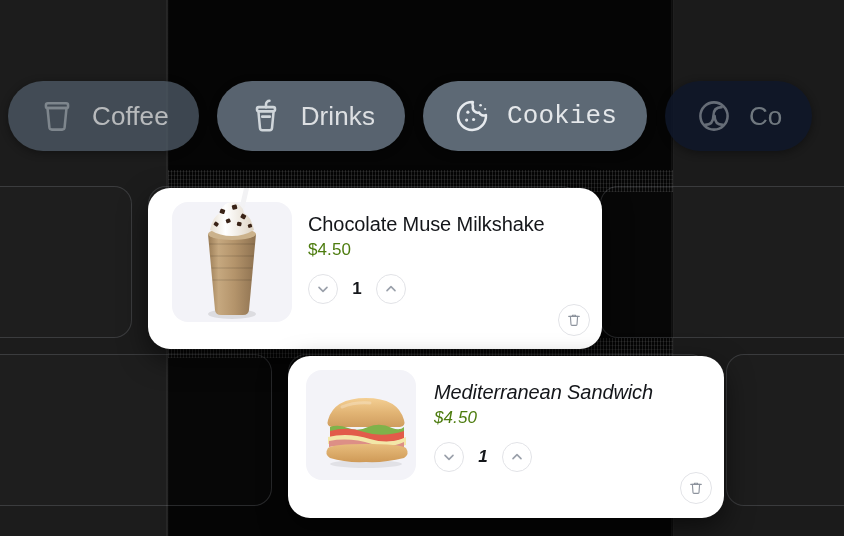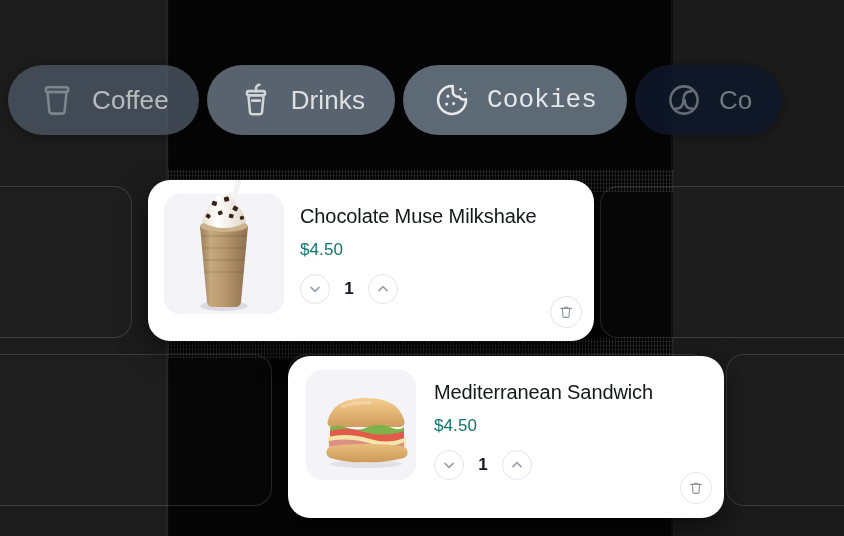--- a/index.html
+++ b/index.html
@@ -77,25 +77,25 @@
     position: absolute;
     border: 1px solid rgba(200,210,220,0.17);
     border-radius: 18px;
     background: rgba(255,255,255,0.012);
   }
 
   
   .chips {
     position: absolute;
     left: 0;
-    top: 64px;
+    top: 80px;
     height: 72px;
     display: flex;
     align-items: center;
-    gap: 8px;
+    gap: 18px;
     padding-left: 8px;
     white-space: nowrap;
   }
   .chip {
     display: flex;
     align-items: center;
     gap: 16px;
     height: 70px;
     padding: 0 30px;
     border-radius: 36px;
@@ -144,22 +144,22 @@
   }
   .prod-title {
     font-size: 20px;
     line-height: 24px;
     font-weight: 500;
     color: #14161a;
     letter-spacing: -0.1px;
   }
   .prod-price {
     font-size: 17px;
-    color: #0f766e;
-    margin-top: 12px;
+    color: #4d7c0f;
+    margin-top: 4px;
     letter-spacing: .1px;
   }
   .qty-row {
     display: flex;
     align-items: center;
     margin-top: 14px;
     gap: 14px;
   }
   .round-btn {
     width: 30px;
@@ -265,21 +265,21 @@
           <ellipse cx="12" cy="12" rx="8.6" ry="8.6"></ellipse>
           <path d="M6.4 17.6c3.6 0 5.2-2 5.2-5.6s1.6-5.6 5.2-5.6"></path>
           <path d="M17.6 17.6c-3.6 0-5.2-2-5.2-5.6"></path>
         </svg>
       </span>
       <span class="chip-label">Co</span>
     </div>
 
   </div>
 
-  <div class="card" style="left:148px; top:180px; width:430px; height:147px; padding:14px 0 0 16px;">
+  <div class="card" style="left:148px; top:188px; width:430px; height:147px; padding:14px 0 0 24px;">
 
     <div class="card-thumb">
       <svg class="shake" viewBox="0 0 92 152">
         <defs>
           <linearGradient id="cupg" x1="0" y1="0" x2="1" y2="0">
             <stop offset="0%" stop-color="#9a7c56"></stop>
             <stop offset="22%" stop-color="#c6a87f"></stop>
             <stop offset="55%" stop-color="#b4946b"></stop>
             <stop offset="100%" stop-color="#8d7150"></stop>
           </linearGradient>
@@ -353,21 +353,21 @@
         <path d="M14 30 Q20 8 52 8 Q84 8 90 30 Q92 36 86 37 L18 37 Q12 36 14 30 Z" fill="url(#bunTop)"></path>
         <path d="M28 17 Q40 12 56 13" stroke="#ffffff40" stroke-width="3" fill="none" stroke-linecap="round"></path>
         <path d="M16 37 Q24 34 34 38 Q44 42 54 37 Q66 32 78 38 Q86 41 90 37 L90 43 Q70 48 52 45 Q30 47 16 43 Z" fill="#7fb24a"></path>
         <path d="M16 41 Q34 36 50 42 Q68 48 90 41 L90 49 Q62 56 38 50 Q24 47 16 48 Z" fill="#e25b4a"></path>
         <path d="M14 47 Q34 42 56 49 Q76 55 92 47 L92 55 Q64 62 40 56 Q24 52 14 54 Z" fill="#f3e7a8"></path>
         <path d="M15 51 Q36 47 58 54 Q76 59 90 52 L90 58 Q62 65 38 59 Q24 55 15 57 Z" fill="#dd8f86"></path>
         <path d="M14 58 Q20 54 52 54 Q86 54 92 58 Q96 64 90 68 Q70 73 52 72 Q32 73 16 68 Q10 64 14 58 Z" fill="url(#bunBot)"></path>
       </svg>
     </div>
 
-    <div class="card-body" style="padding-left:18px; padding-top:10px; padding-right:4px;">
+    <div class="card-body" style="padding-left:18px; padding-top:10px; padding-right:4px;font-style:italic;">
       <div class="prod-title">Mediterranean Sandwich</div>
       <div class="prod-price">$4.50</div>
       <div class="qty-row">
         <button class="round-btn">
           <svg viewBox="0 0 24 24" width="16" height="16" fill="none" stroke="#9aa0aa" stroke-width="2.4" stroke-linecap="round" stroke-linejoin="round">
               <path d="M6 9.5l6 6 6-6"></path>
             </svg>
         </button>
         <span class="qty-val">1</span>
         <button class="round-btn">

